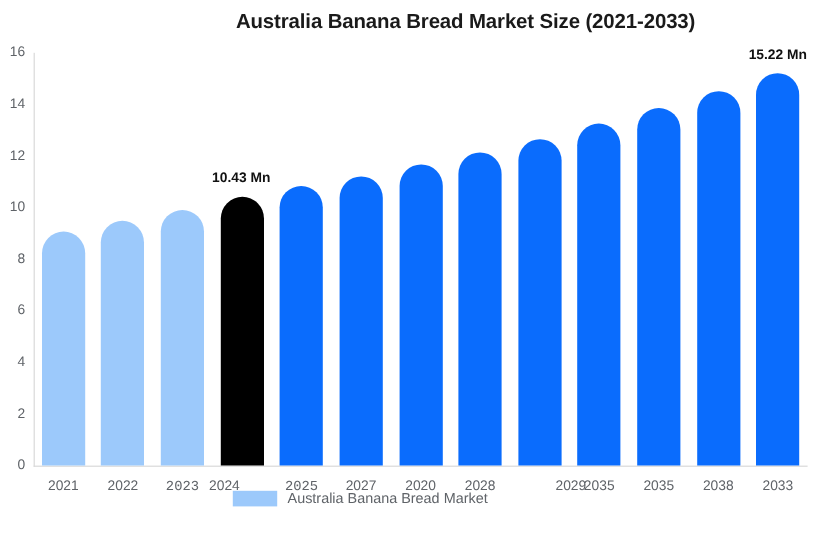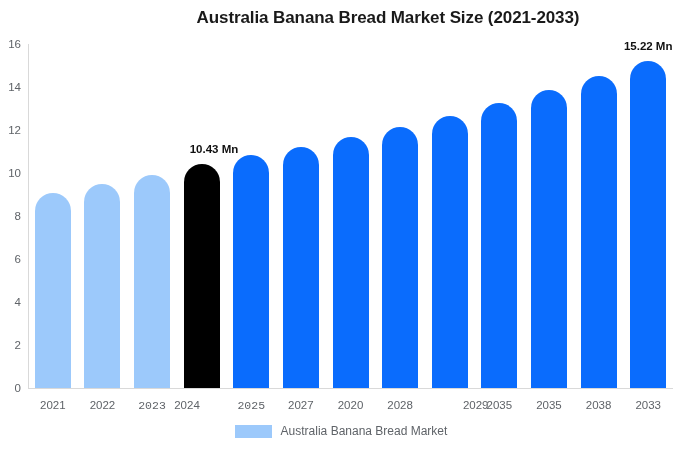--- a/index.html
+++ b/index.html
@@ -93,27 +93,26 @@
     width: 110px;
     text-align: center;
     font-size: 11.5px;
     font-weight: bold;
     color: #111111;
     white-space: nowrap;
   }
   #legend {
     position: absolute;
     left: 0;
-    top: 424px;
+    top: 408px;
     width: 600px;
     display: flex;
     align-items: center;
     justify-content: center;
     gap: 9px;
-    padding-left: 41px;
   }
   #legend-swatch {
     width: 37px;
     height: 13px;
     background: #9CC9FB;
   }
   #legend-label {
     font-size: 12px;
     color: #5f6368;
   }
@@ -164,21 +163,21 @@
         <div class="xtick" style="left: 254.885px;">2027</div>
         <div class="xtick" style="left: 304.5px;">2020</div>
         <div class="xtick" style="left: 354.115px;">2028</div>
         <div class="xtick" style="left: 403.731px; margin-left: 26px;">2029</div>
         <div class="xtick" style="left: 453.346px;">2035</div>
         <div class="xtick" style="left: 502.962px;">2035</div>
         <div class="xtick" style="left: 552.577px;">2038</div>
         <div class="xtick" style="left: 602.192px;">2033</div>
       </div>
     <div id="labels">
-        <div class="datalabel" style="left: 131px; top: 98.755px;">10.43 Mn</div>
+        <div class="datalabel" style="left: 118px; top: 98.755px;">10.43 Mn</div>
         <div class="datalabel" style="left: 565.192px; top: -4.23px;">15.22 Mn</div>
       </div>
   </div>
 
   <div id="legend">
     <div id="legend-swatch" style="background: rgb(156, 201, 251);"></div>
     <div id="legend-label">Australia Banana Bread Market</div>
   </div>
 
 </div>

